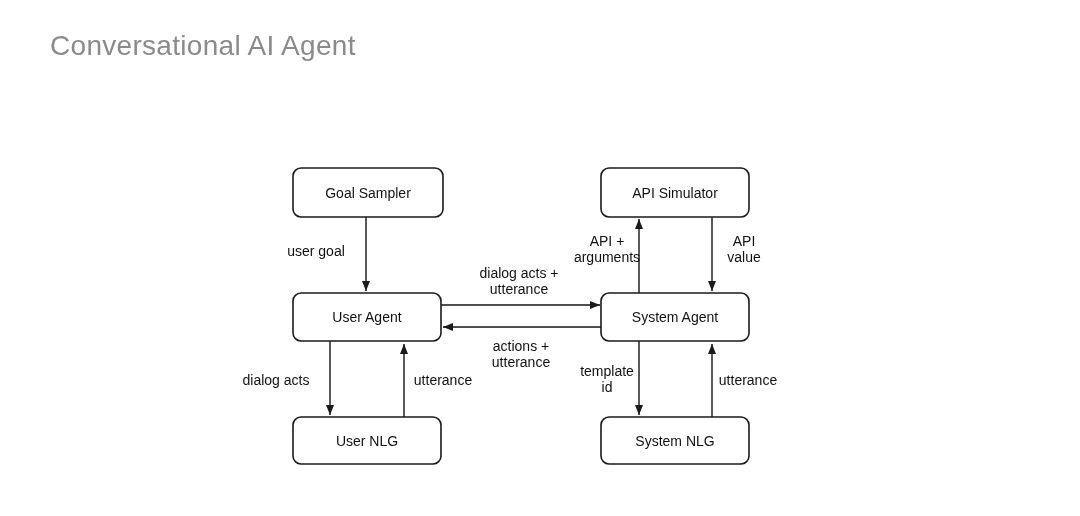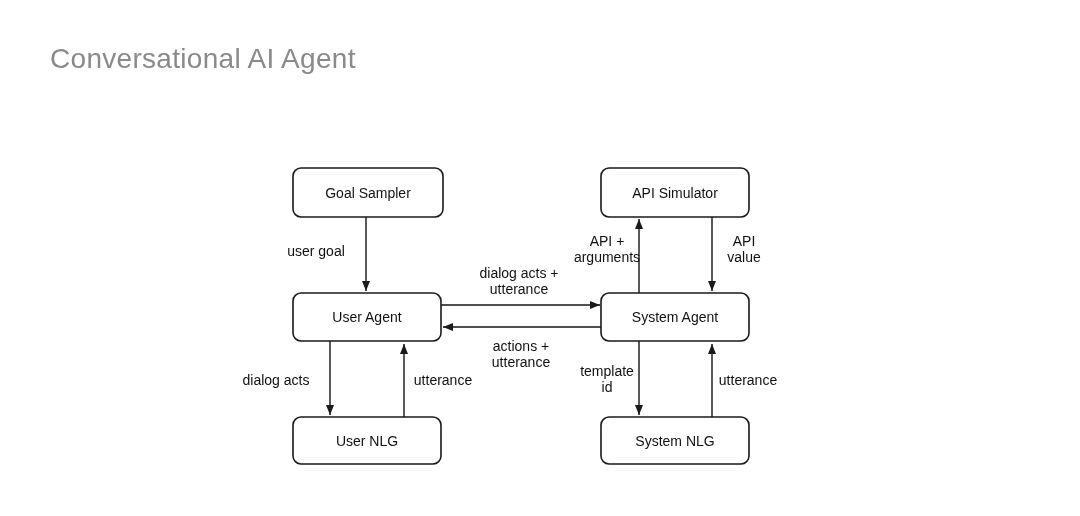--- a/index.html
+++ b/index.html
@@ -5,21 +5,21 @@
   html, body { margin: 0; padding: 0; }
   body {
     width: 1080px; height: 516px;
     background: #ffffff;
     position: relative;
     overflow: hidden;
     font-family: "Liberation Sans", sans-serif;
   }
   #page-title {
     position: absolute;
-    left: 50px; top: 43px;
+    left: 50px; top: 30px;
     margin: 0;
     font-size: 28px;
     font-weight: 400;
     color: #8a8a8a;
     letter-spacing: 0.3px;
     font-family: "Liberation Sans", sans-serif;
   }
   #diagram-canvas { position: absolute; left: 0; top: 0; }
   .node-rect { fill: #ffffff; stroke: #1a1a1a; stroke-width: 1.6; }
   .node-label {

